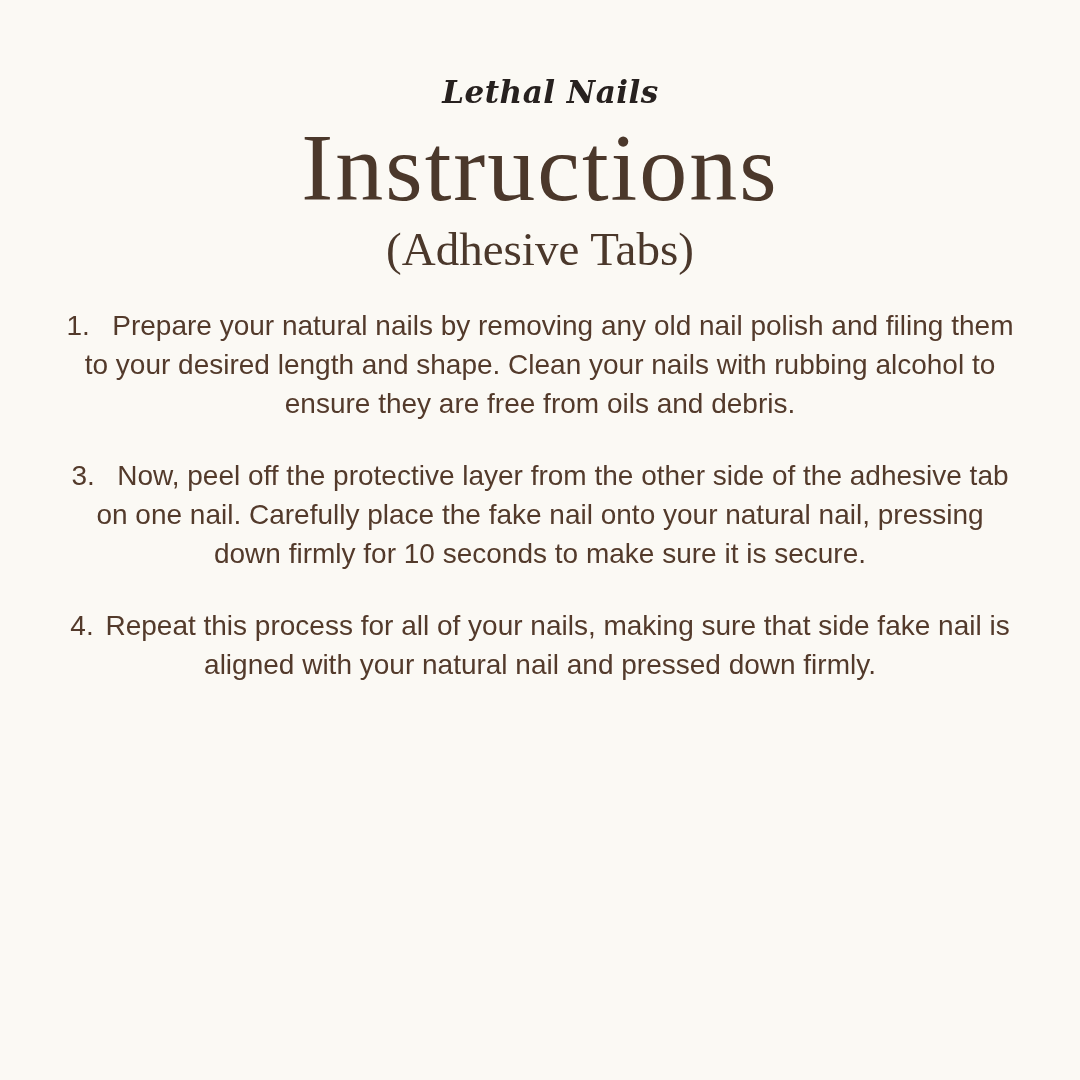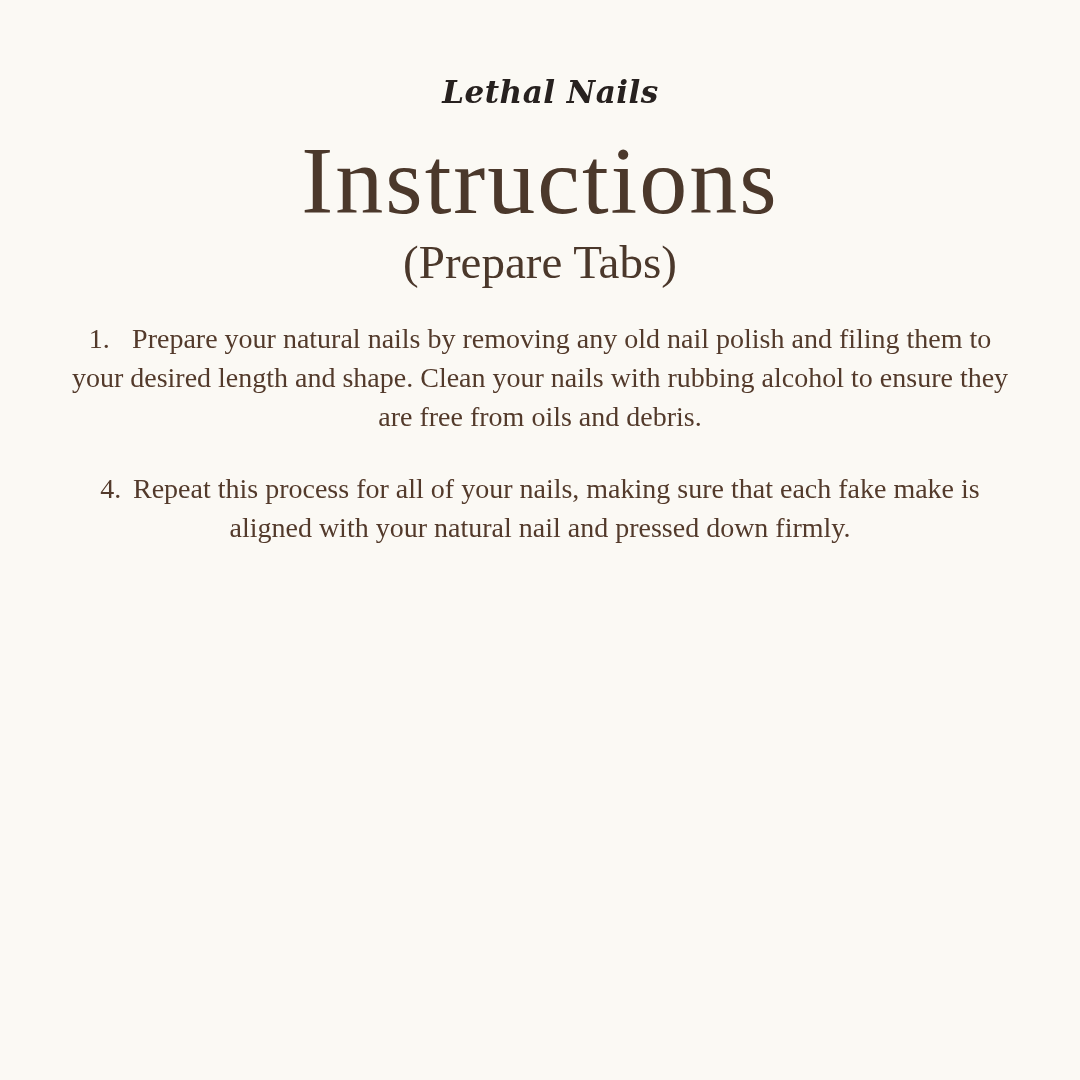--- a/index.html
+++ b/index.html
@@ -30,33 +30,32 @@
     margin: 0 0 8px 0;
     padding-left: 21px;
   }
   .title {
     font-family: "Liberation Serif", serif;
     font-weight: 400;
     font-size: 96px;
     line-height: 1.0;
     letter-spacing: 2px;
     color: #4B382B;
-    margin: 23px 0 6px 0;
+    margin: 10px 0 6px 0;
   }
   .subtitle {
     font-family: "Liberation Serif", serif;
     font-weight: 400;
     font-size: 47px;
     color: #4B382B;
     margin: 6px 0 30px 0;
   }
   .steps {
     width: 950px;
     margin: 16px auto;
-    font-family: Liberation Serif, serif;
   }
   .step {
     font-size: 28px;
     line-height: 39px;
     color: #533A2B;
     margin: 0 0 33px 0;
   }
   .step .num {
     margin-right: 0.42em;
   }
@@ -66,25 +65,26 @@
 </style>
 </head>
 <body>
 
 <div class="card">
 
   <div class="brand">Lethal Nails</div>
 
   <h1 class="title">Instructions</h1>
 
-  <div class="subtitle">(Prepare Tabs)</div>
+  <div class="subtitle">(Adhesive Tabs)</div>
 
   <div class="steps">
 
     <p class="step wide-gap"><span class="num">1.</span><span>Prepare your natural nails by removing any old nail polish and filing them to your desired length and shape. Clean your nails with rubbing alcohol to ensure they are free from oils and debris.</span></p>
 
 
+    <p class="step wide-gap"><span class="num">3.</span><span>Now, peel off the protective layer from the other side of the adhesive tab on one nail. Carefully place the fake nail onto your natural nail, pressing down firmly for 10 seconds to make sure it is secure.</span></p>
 
-    <p class="step"><span class="num">4.</span><span>Repeat this process for all of your nails, making sure that each fake make is aligned with your natural nail and pressed down firmly.</span></p>
+    <p class="step"><span class="num">4.</span><span>Repeat this process for all of your nails, making sure that side fake nail is aligned with your natural nail and pressed down firmly.</span></p>
 
 
   </div>
 </div>
 
 </body></html>

